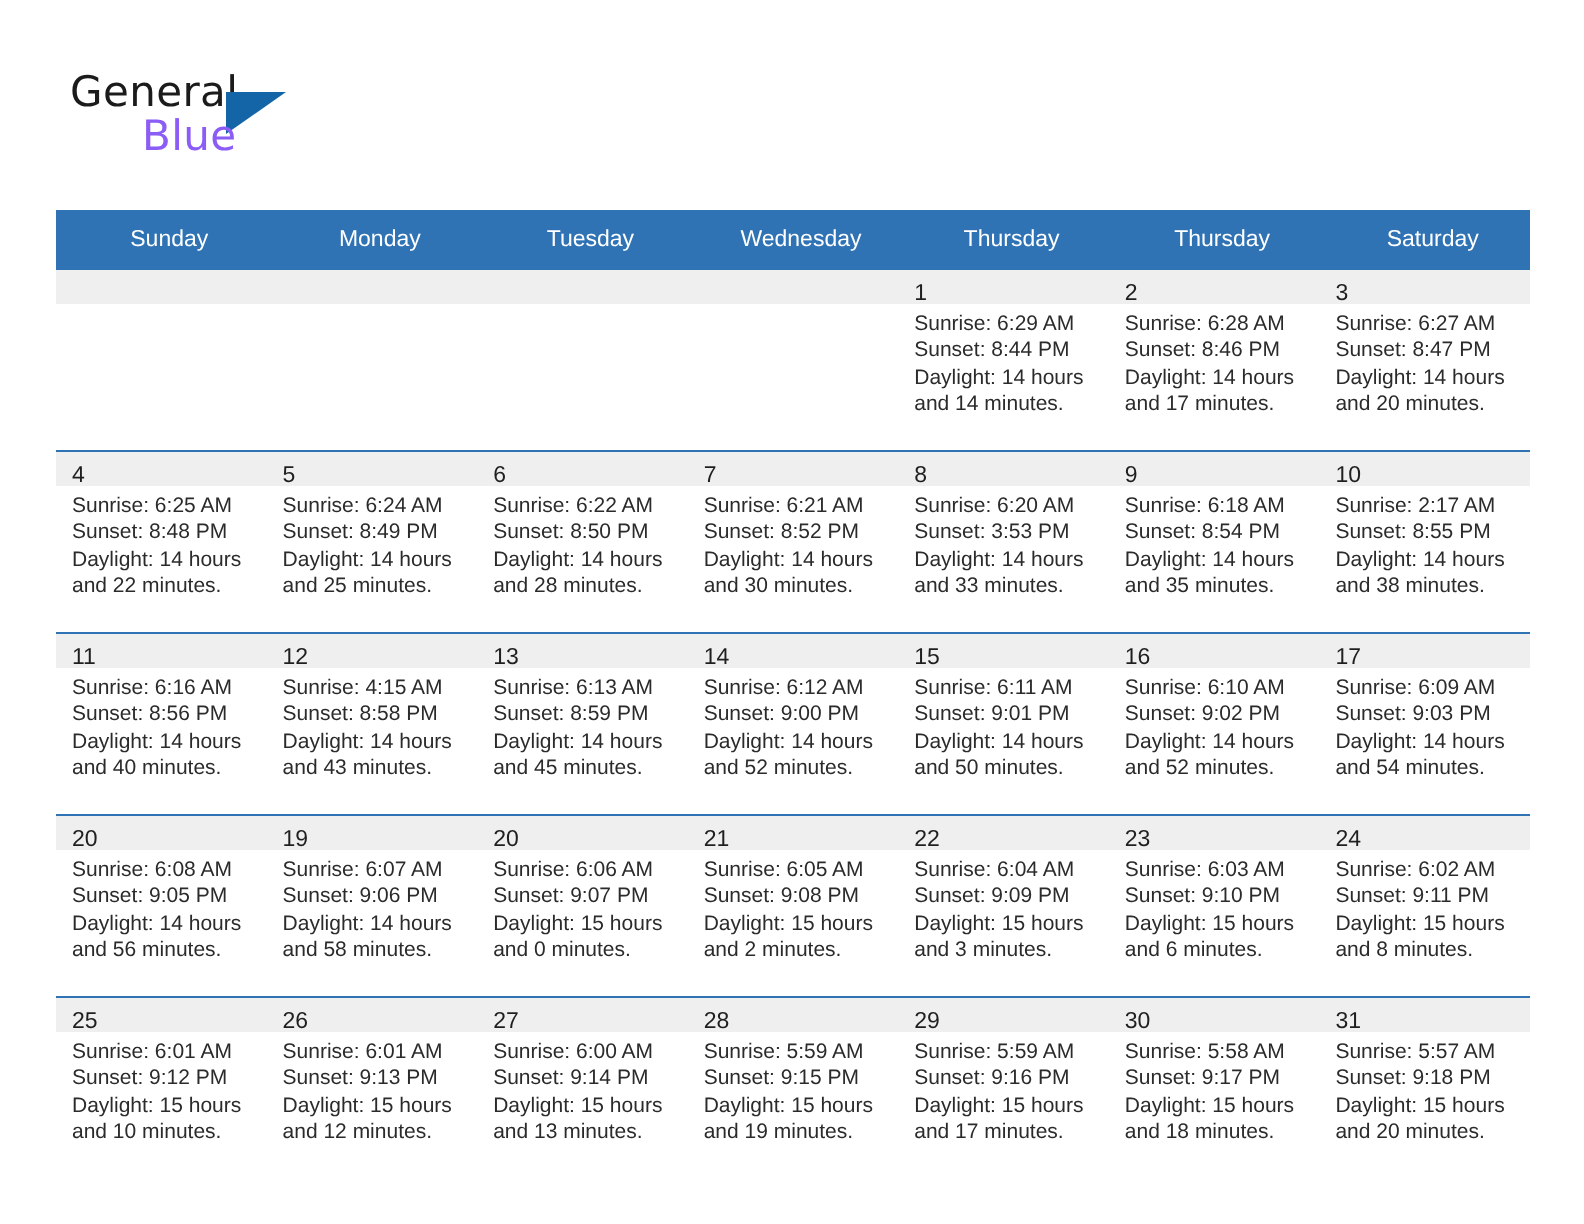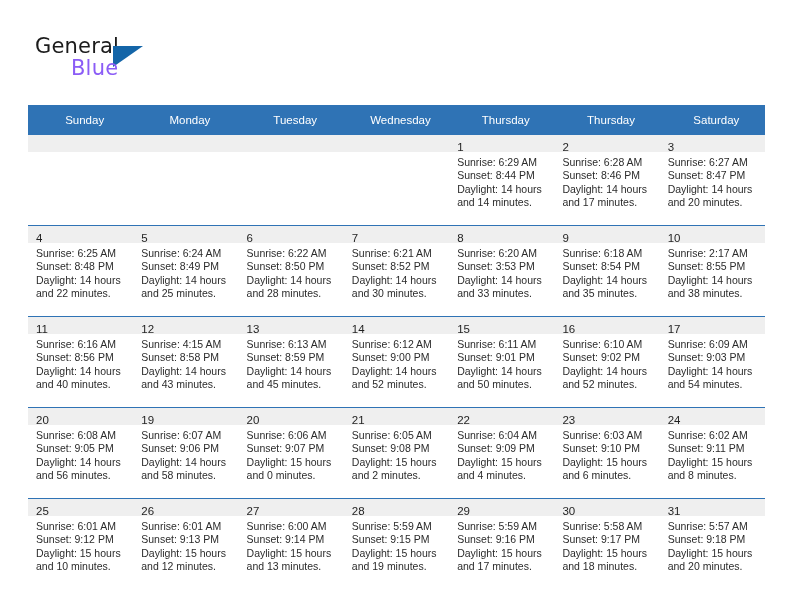--- a/index.html
+++ b/index.html
@@ -399,21 +399,21 @@
               <div>Daylight: 15 hours</div>
               <div>and 2 minutes.</div>
             </div>
           </td>
           <td class="day-cell">
             <div class="daynum-band"><span class="daynum">22</span></div>
             <div class="cell-body">
               <div>Sunrise: 6:04 AM</div>
               <div>Sunset: 9:09 PM</div>
               <div>Daylight: 15 hours</div>
-              <div>and 4 minutes.</div>
+              <div>and 3 minutes.</div>
             </div>
           </td>
           <td class="day-cell">
             <div class="daynum-band"><span class="daynum">23</span></div>
             <div class="cell-body">
               <div>Sunrise: 6:03 AM</div>
               <div>Sunset: 9:10 PM</div>
               <div>Daylight: 15 hours</div>
               <div>and 6 minutes.</div>
             </div>

